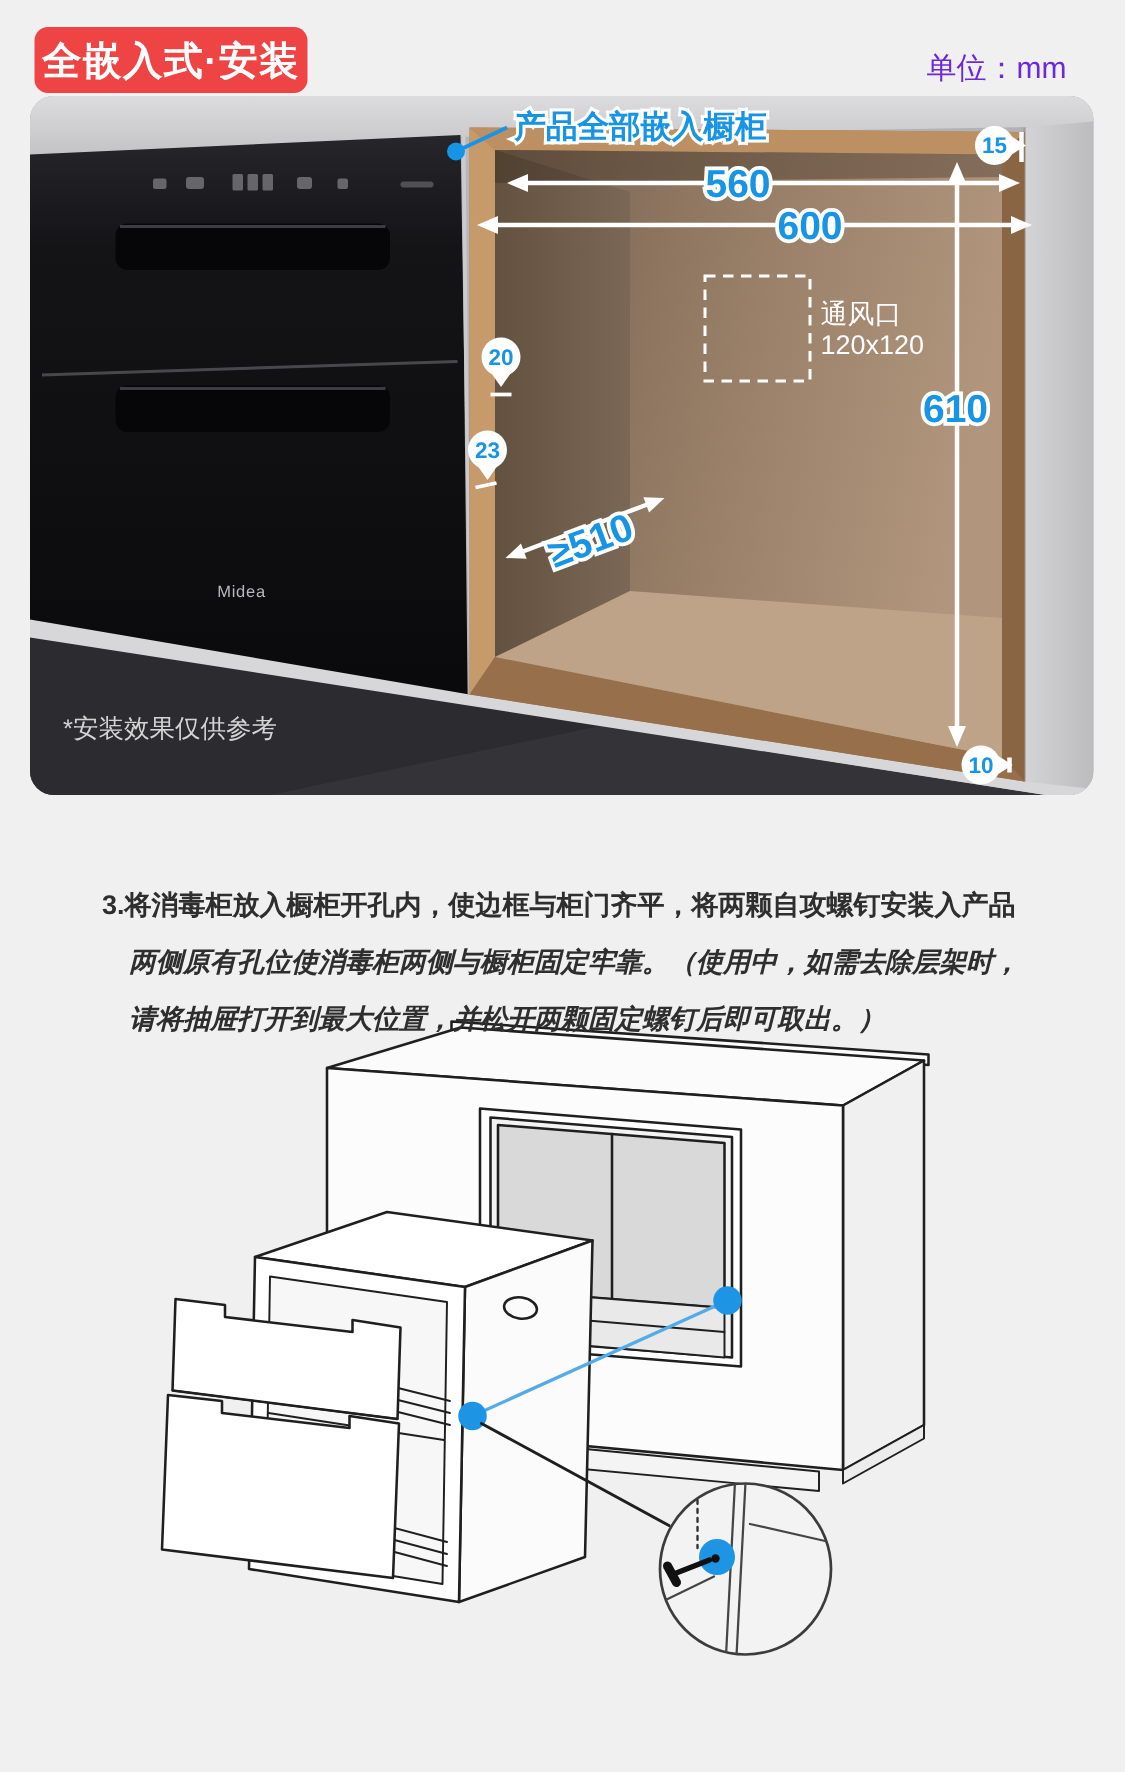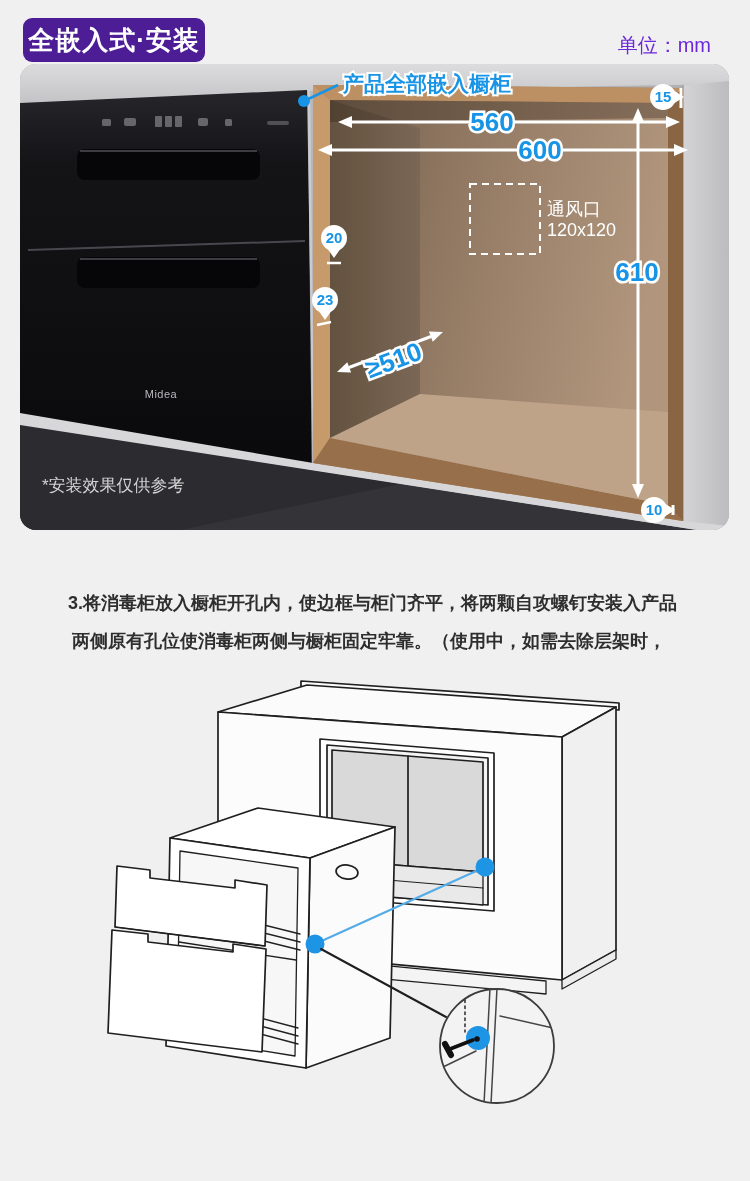--- a/index.html
+++ b/index.html
@@ -4,21 +4,21 @@
 <style>
   html,body{margin:0;padding:0;}
   body{
     width:750px;height:1181px;position:relative;overflow:hidden;
     background:#f1f0f1;
     font-family:"Liberation Sans","DejaVu Sans",sans-serif;
   }
   
   .badge{
     position:absolute;left:23px;top:18px;width:182px;height:44px;
-    background:#4c1d95;border-radius:9px;z-index:30;
+    background:#ef4444;border-radius:9px;z-index:30;
     display:flex;align-items:center;justify-content:center;
     color:#fff;font-size:26px;font-weight:bold;letter-spacing:1px;
   }
   .unit-label{
     position:absolute;right:39px;top:32px;z-index:30;
     color:#6d28d9;font-size:20px;font-weight:500;
   }
   
   .photo{
     position:absolute;left:20px;top:64px;width:709px;height:466px;
@@ -30,21 +30,21 @@
   .pin-label{fill:#1794e6;font-size:15px;font-weight:bold;}
   .vent-label{fill:#fff;font-size:18px;}
   .callout-label{fill:#1794e6;font-size:21px;font-weight:bold;stroke:#fff;stroke-width:4px;paint-order:stroke;}
   .disclaimer-label{fill:#d4d4d4;font-size:17px;}
   .brand-label{fill:#b9b9bd;font-size:11px;letter-spacing:.5px;}
   
   .instructions{
     position:absolute;left:68px;top:584px;width:640px;z-index:10;
     color:#2e2e2e;font-size:18px;font-weight:600;line-height:38px;
   }
-  .instructions .cont{margin-left:4px;}
+  .instructions .cont{margin-left:18px;font-style:italic;}
   .instructions div{white-space:nowrap;}
   
   .illustration{position:absolute;left:100px;top:680px;}
 </style>
 </head>
 <body>
 
 <div class="badge">
   <span>全嵌入式·安装</span>
 </div>
@@ -189,20 +189,21 @@
     <text class="callout-label" x="323" y="27">产品全部嵌入橱柜</text>
   </g>
 
   <text class="disclaimer-label" x="22" y="427">*安装效果仅供参考</text>
 </svg>
 </div>
 
 <div class="instructions">
   <div>3.将消毒柜放入橱柜开孔内，使边框与柜门齐平，将两颗自攻螺钉安装入产品</div>
   <div class="cont">两侧原有孔位使消毒柜两侧与橱柜固定牢靠。（使用中，如需去除层架时，</div>
+  <div class="cont">请将抽屉打开到最大位置，并松开两颗固定螺钉后即可取出。）</div>
 </div>
 
 <div class="illustration">
 <svg width="560" height="478" viewBox="100 680 560 478" fill="none" stroke="#1f1f1f" stroke-width="1.7" stroke-linejoin="round" stroke-linecap="round">
   <defs>
     <clipPath id="detailclip">
           <circle cx="497" cy="1046" r="57"></circle>
         </clipPath>
   </defs>
 

